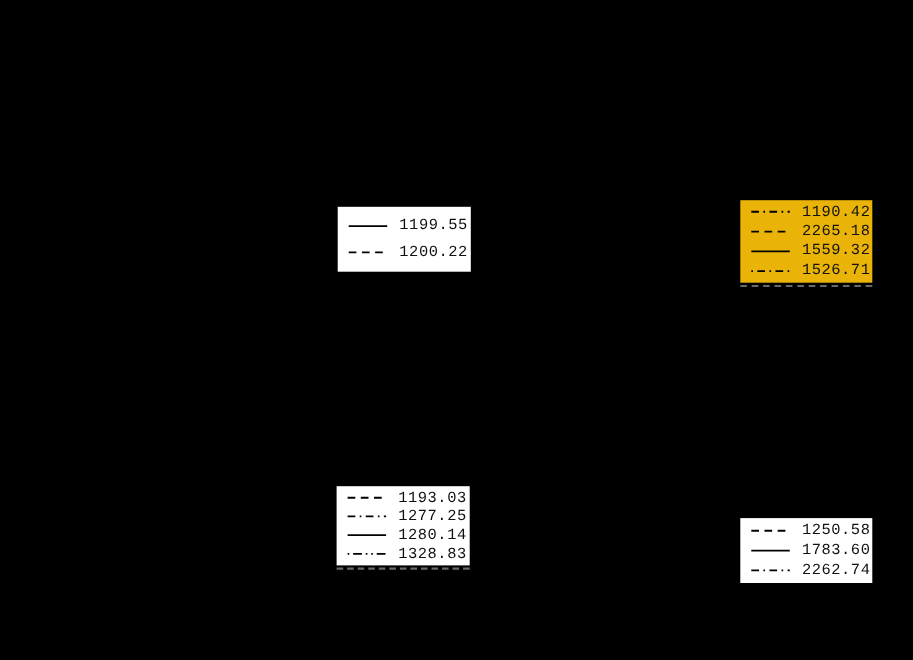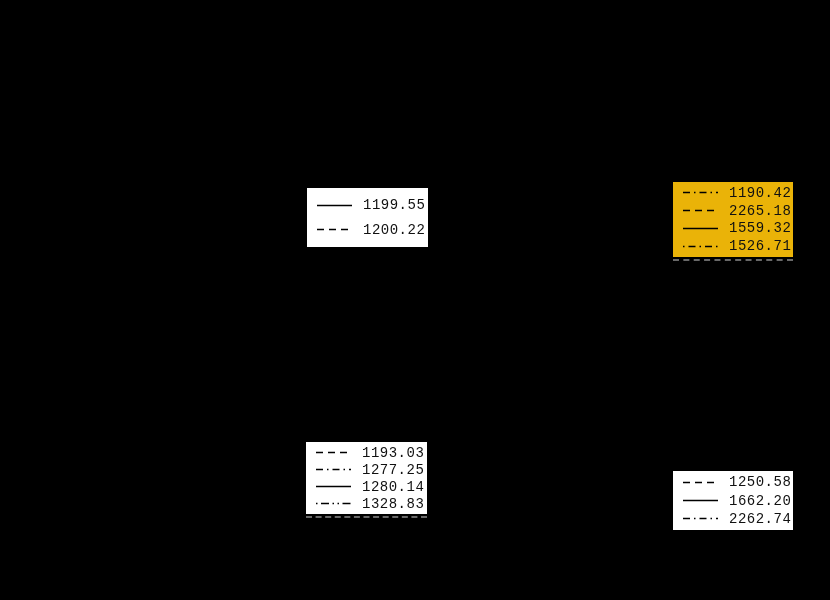--- a/index.html
+++ b/index.html
@@ -122,21 +122,21 @@
     <div class="row">
       <svg class="sample" viewBox="0 0 37 5">
           <line x1="1" y1="2.5" x2="36" y2="2.5" stroke="#000000" stroke-width="1.6" stroke-dasharray="7 5"></line>
         </svg>
       <span class="lbl">1250.58</span>
     </div>
     <div class="row">
       <svg class="sample" viewBox="0 0 37 5">
           <line x1="1" y1="2.5" x2="36" y2="2.5" stroke="#000000" stroke-width="1.6"></line>
         </svg>
-      <span class="lbl">1662.20</span>
+      <span class="lbl">1783.60</span>
     </div>
     <div class="row">
       <svg class="sample" viewBox="0 0 37 5">
           <line x1="1" y1="2.5" x2="36" y2="2.5" stroke="#000000" stroke-width="1.6" stroke-dasharray="7 4 1.5 4"></line>
         </svg>
       <span class="lbl">2262.74</span>
     </div>
   </div>
 
   <div class="clipstrip" style="left: 673px; top: 259px; width: 120px; border-top-color: rgb(141, 141, 141);"></div>

